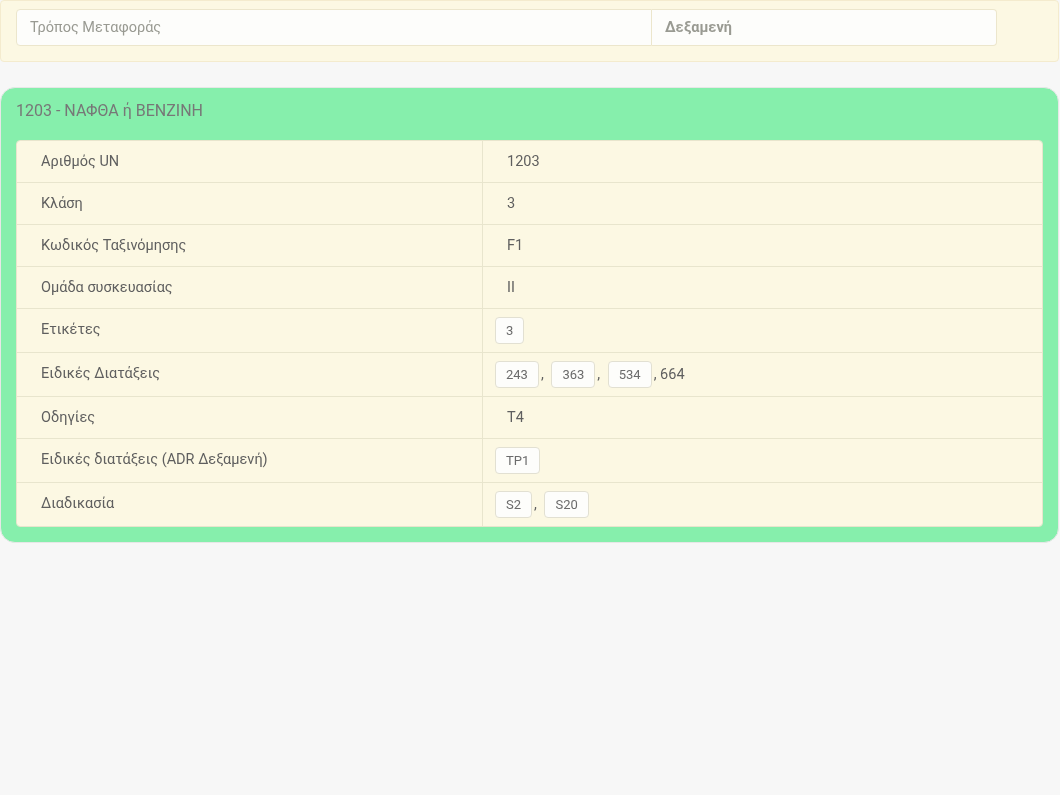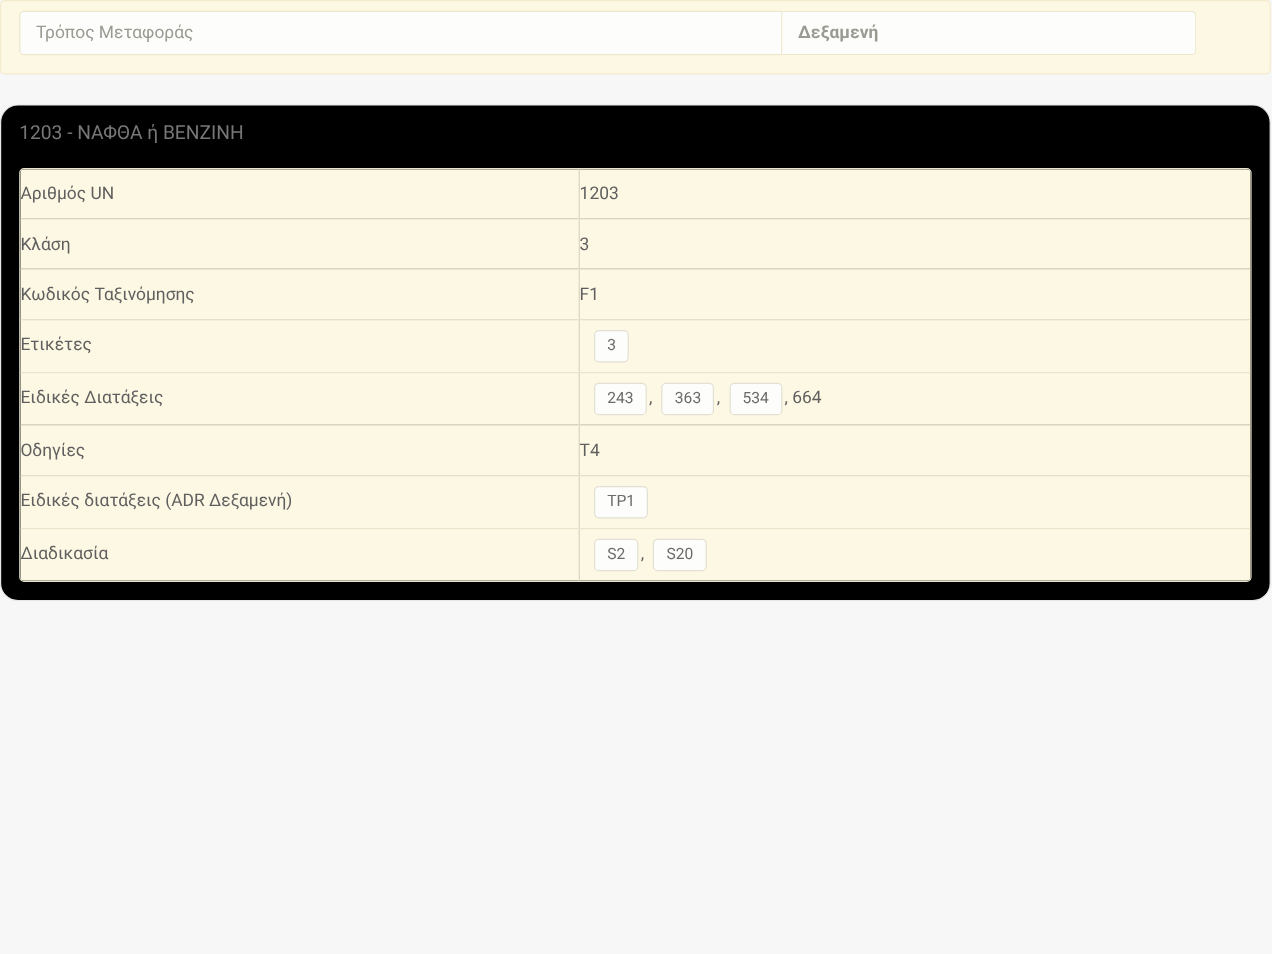--- a/index.html
+++ b/index.html
@@ -34,21 +34,21 @@
     border-bottom-right-radius: 0;
   }
   .top-field.right {
     flex: 0 0 345px;
     border-left: none;
     border-top-left-radius: 0;
     border-bottom-left-radius: 0;
     font-weight: bold;
   }
   .main-panel {
-    background: #000000;
+    background: #86efac;
     border: 1px solid #e7e7e7;
     border-radius: 15px;
     margin: 0 1px 0 0;
   }
   .main-title {
     padding: 13px 15px 13px 15px;
     color: #777;
     font-size: 16px;
     font-weight: 400;
   }
@@ -57,21 +57,21 @@
     margin: 7px 15px 15px 15px;
     border-collapse: separate;
     border-spacing: 0;
     border: 1px solid #e8e5cd;
     border-radius: 4px;
     overflow: hidden;
   }
   .table tr td {
     background: #fcf8e3;
     border-top: 1px solid #e8e5cd;
-    padding: 12px 0;
+    padding: 12px 24px;
     font-size: 14.5px;
     color: #5f5f5f;
     vertical-align: top;
   }
   .table tr:first-child td {
     border-top: none;
   }
   .table tr td:first-child {
     width: 466px;
     border-right: 1px solid #e8e5cd;
@@ -114,20 +114,24 @@
         </tr>
         <tr>
           <td>Κλάση</td>
           <td>3</td>
         </tr>
         <tr>
           <td>Κωδικός Ταξινόμησης</td>
           <td>F1</td>
         </tr>
         <tr>
+          <td>Ομάδα συσκευασίας</td>
+          <td>II</td>
+        </tr>
+        <tr>
           <td>Ετικέτες</td>
           <td class="badge-cell"><span class="badge">3</span></td>
         </tr>
         <tr>
           <td>Ειδικές Διατάξεις</td>
           <td class="badge-cell"><span class="badge">243</span><span class="sep">, </span><span class="badge">363</span><span class="sep">, </span><span class="badge">534</span><span class="inline-plain">, 664</span></td>
         </tr>
         <tr>
           <td>Οδηγίες</td>
           <td>T4</td>

